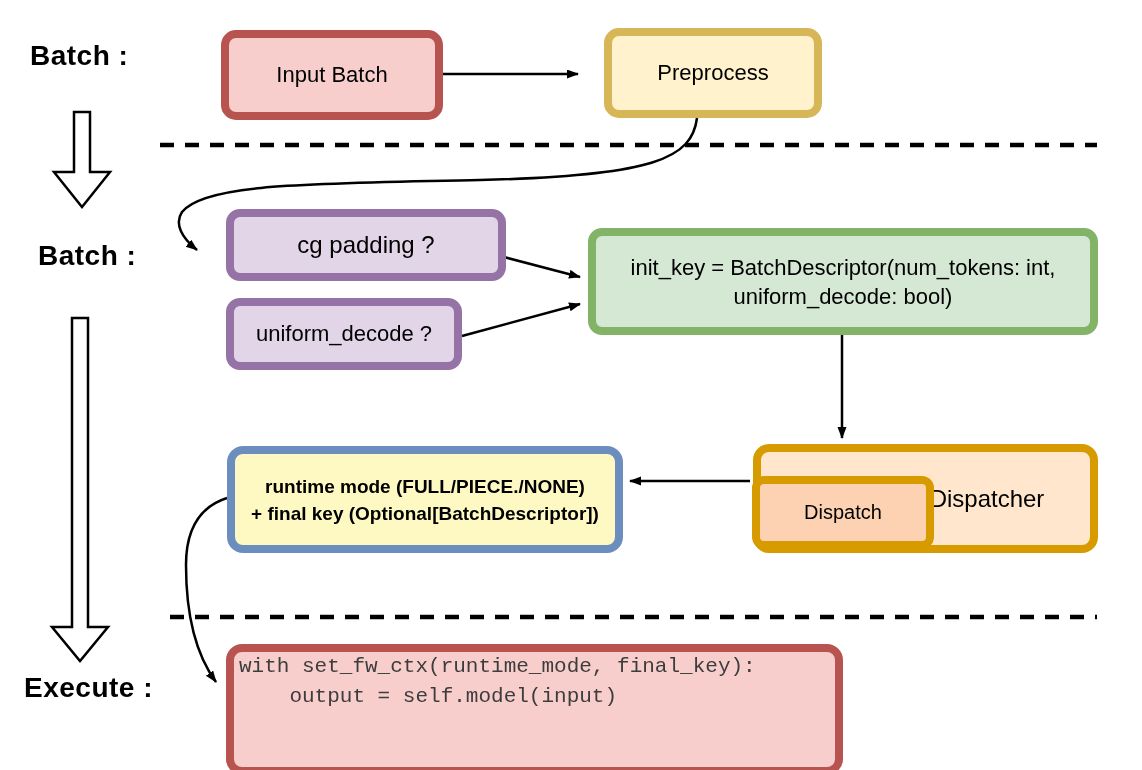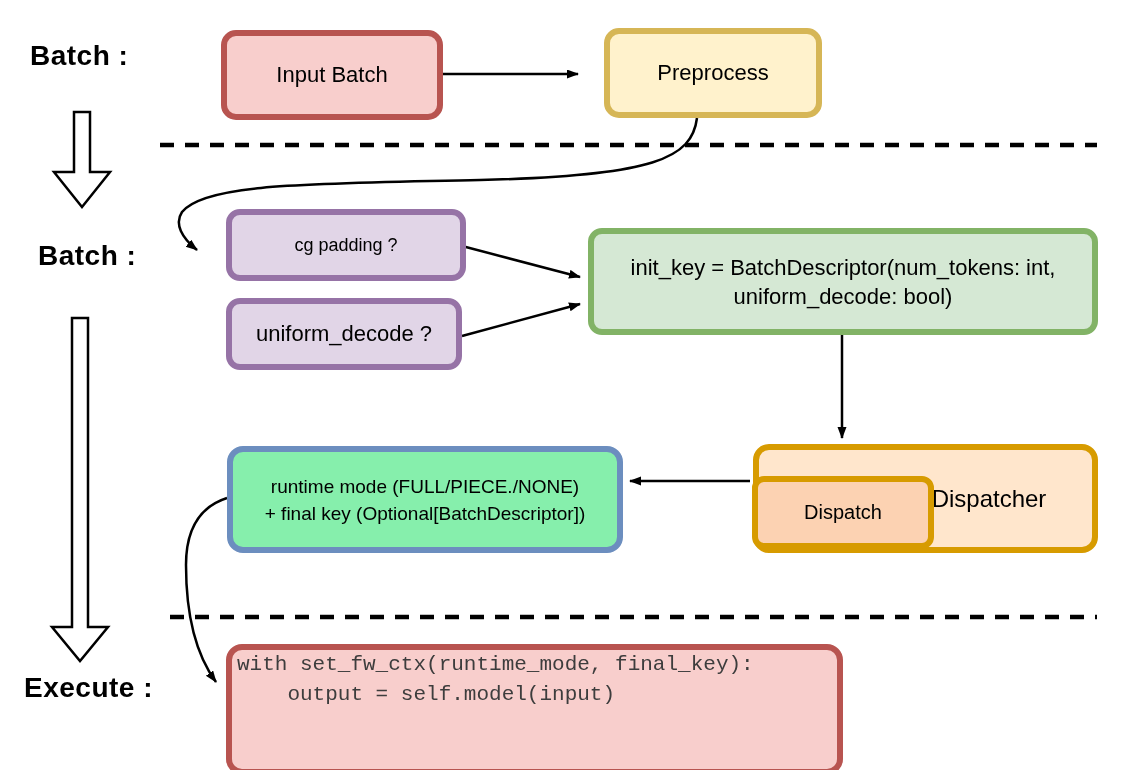--- a/index.html
+++ b/index.html
@@ -5,34 +5,34 @@
   html,body{margin:0;padding:0;background:#ffffff;}
   #stage{
     position:relative;width:1142px;height:770px;background:#ffffff;
     font-family:"Liberation Sans", sans-serif;color:#000;overflow:hidden;
   }
   .section-label{
     position:absolute;font-weight:bold;font-size:28px;letter-spacing:0.5px;
   }
   .node{
     position:absolute;display:flex;align-items:center;justify-content:center;
-    text-align:center;box-sizing:border-box;border:6px solid #0ea5e9;
+    text-align:center;box-sizing:border-box;border:8px solid #0ea5e9;
   }
   .node .line{display:block;}
   .red    {background:#f8cecc;border-color:#b85450;}
   .yellow {background:#fff2cc;border-color:#d6b656;margin-left:16px;}
   .purple {background:#e1d5e7;border-color:#9673a6;}
   .green  {background:#d5e8d4;border-color:#82b366;}
-  .blue   {background:#86efac;border-color:#6c8ebf;}
+  .blue   {background:#fef9c3;border-color:#6c8ebf;font-weight:bold;}
   .orange {background:#ffe6cc;border-color:#d79b00;}
   .peach  {background:#fcd2b2;border-color:#d79b00;margin-top:32px;}
 
   #node-input-batch   {left:221px;top:30px;width:222px;height:90px;border-radius:15px;font-size:22px;}
   #node-preprocess    {left:588px;top:28px;width:218px;height:90px;border-radius:15px;font-size:22px;}
-  #node-cg-padding    {left:226px;top:209px;width:240px;height:72px;border-radius:14px;font-size:18px;}
+  #node-cg-padding    {left:226px;top:209px;width:280px;height:72px;border-radius:14px;font-size:24px;}
   #node-uniform-decode{left:226px;top:298px;width:236px;height:72px;border-radius:14px;font-size:22px;}
   #node-init-key      {left:588px;top:228px;width:510px;height:107px;border-radius:14px;font-size:22px;line-height:29px;flex-direction:column;}
   #node-dispatcher    {left:753px;top:444px;width:345px;height:109px;border-radius:16px;font-size:24px;
                        justify-content:flex-end;padding-right:18px;line-height:32px;}
   #node-dispatcher .label-block{width:170px;text-align:center;}
   #node-dispatch      {left:752px;top:444px;width:182px;height:73px;border-radius:12px;font-size:20px;z-index:2;}
   #node-runtime       {left:227px;top:446px;width:396px;height:107px;border-radius:16px;font-size:19px;line-height:27px;flex-direction:column;}
   #node-execute-code  {left:226px;top:644px;width:617px;height:131px;border-radius:16px;
                        font-family:"Liberation Mono", monospace;font-size:21px;line-height:30px;color:#3d3d3d;
                        justify-content:flex-start;text-align:left;padding-left:5px;flex-direction:column;align-items:flex-start;}

